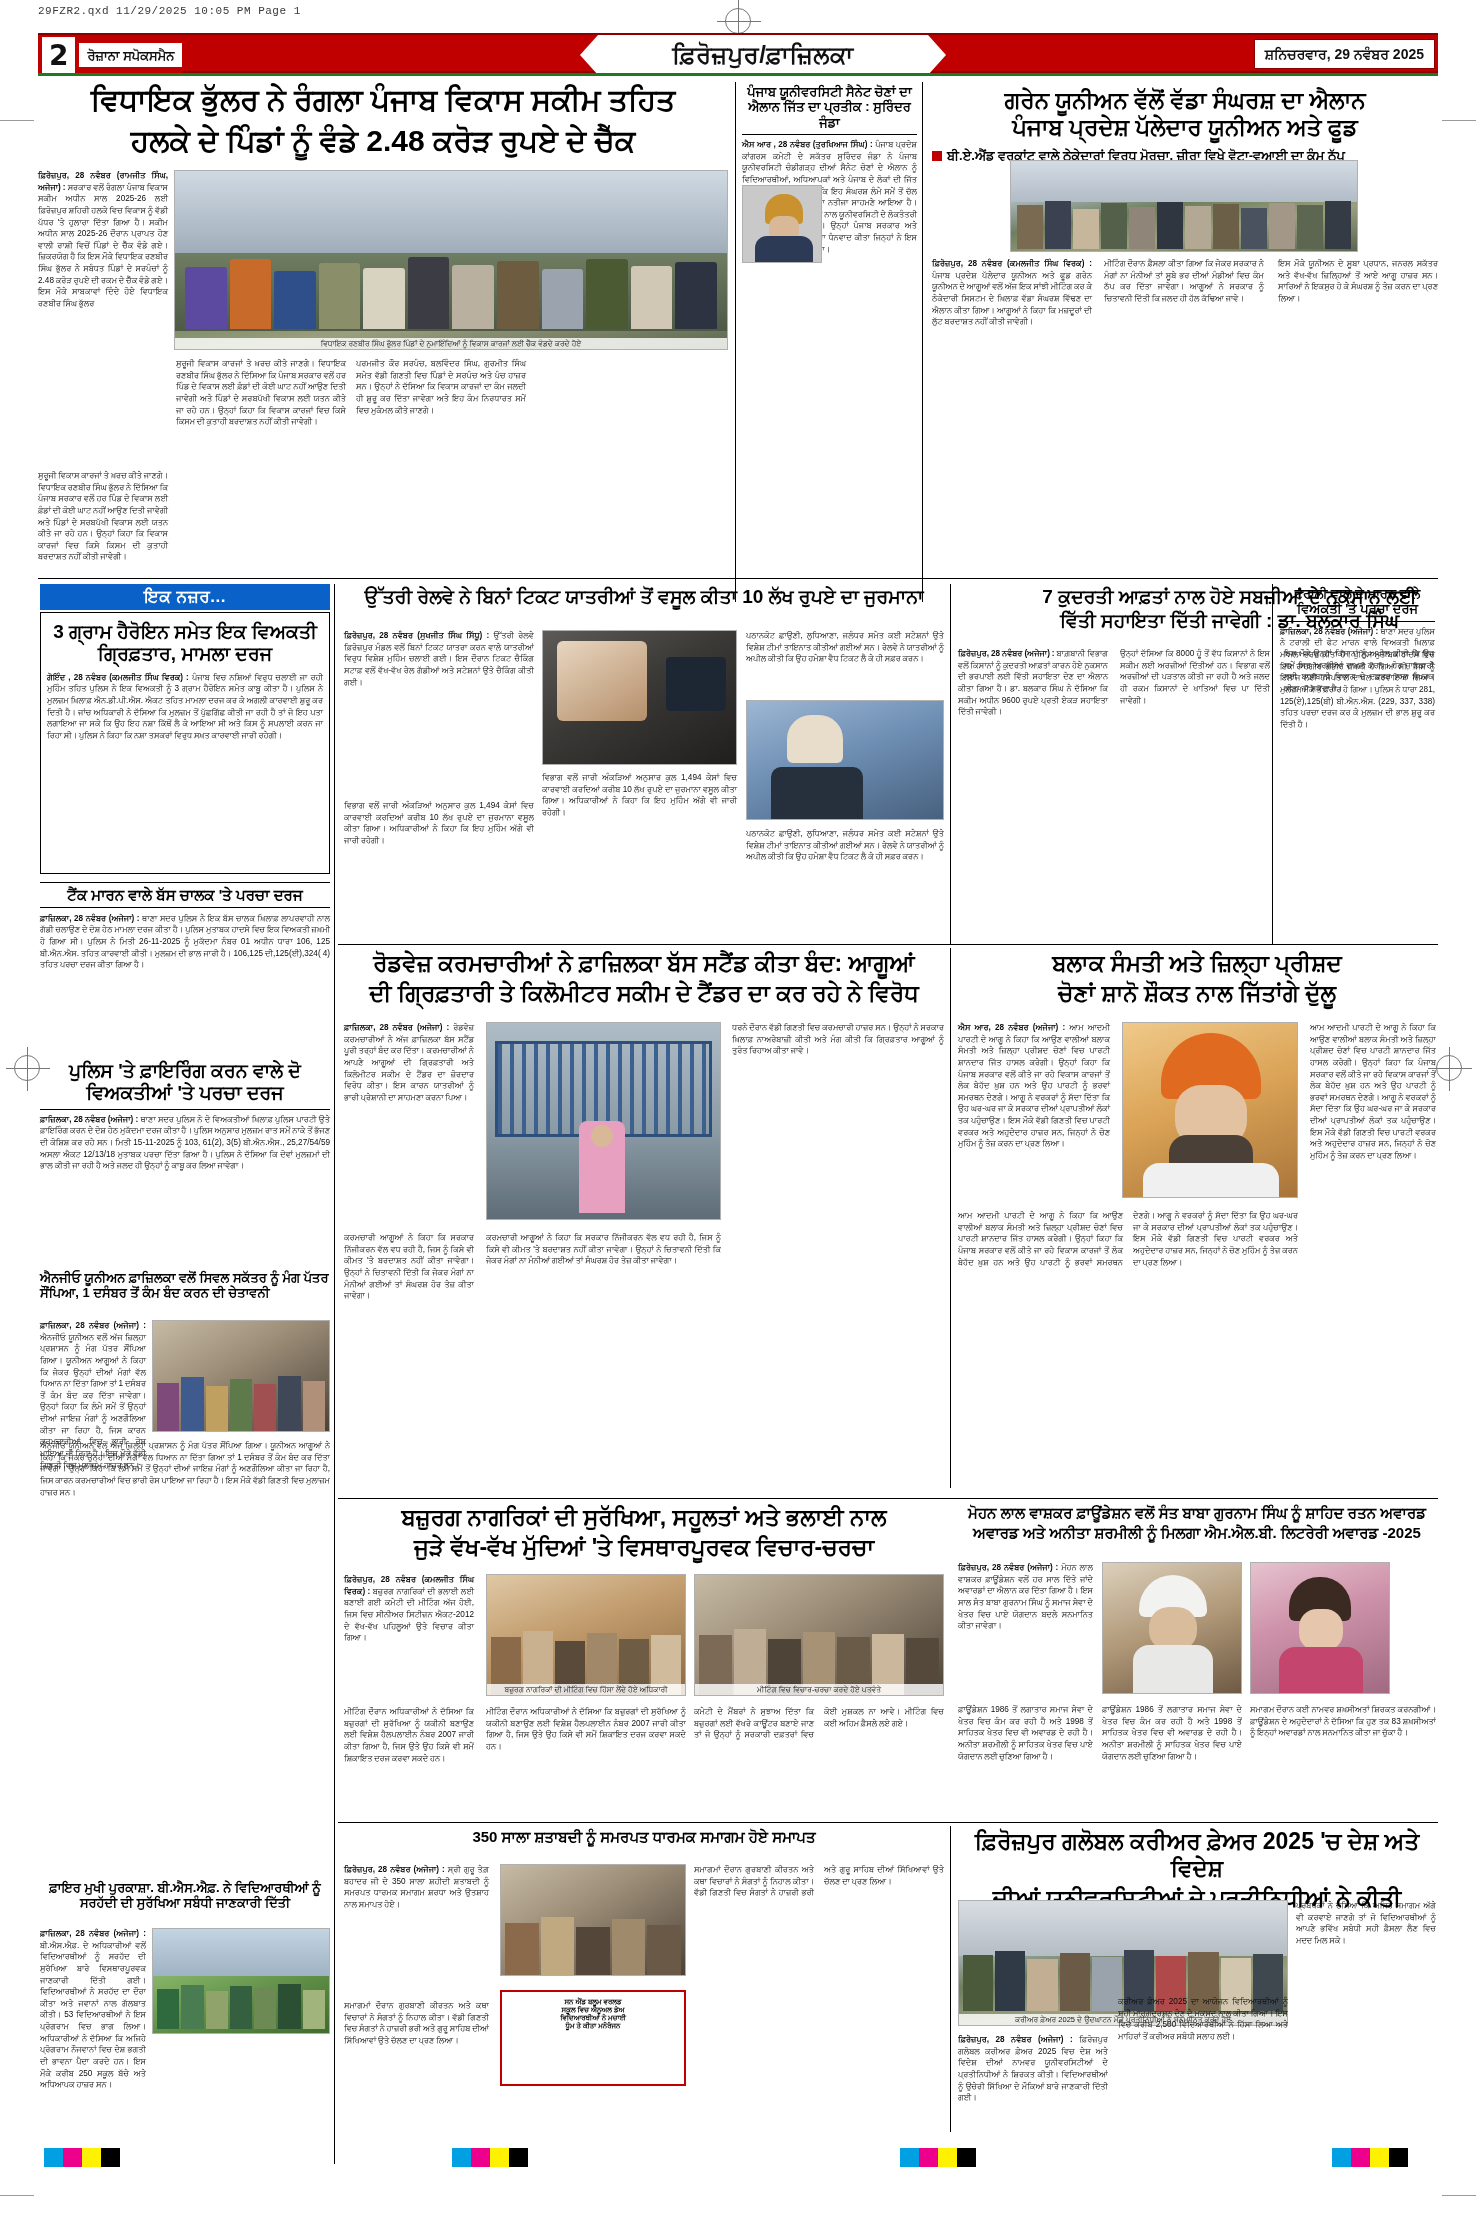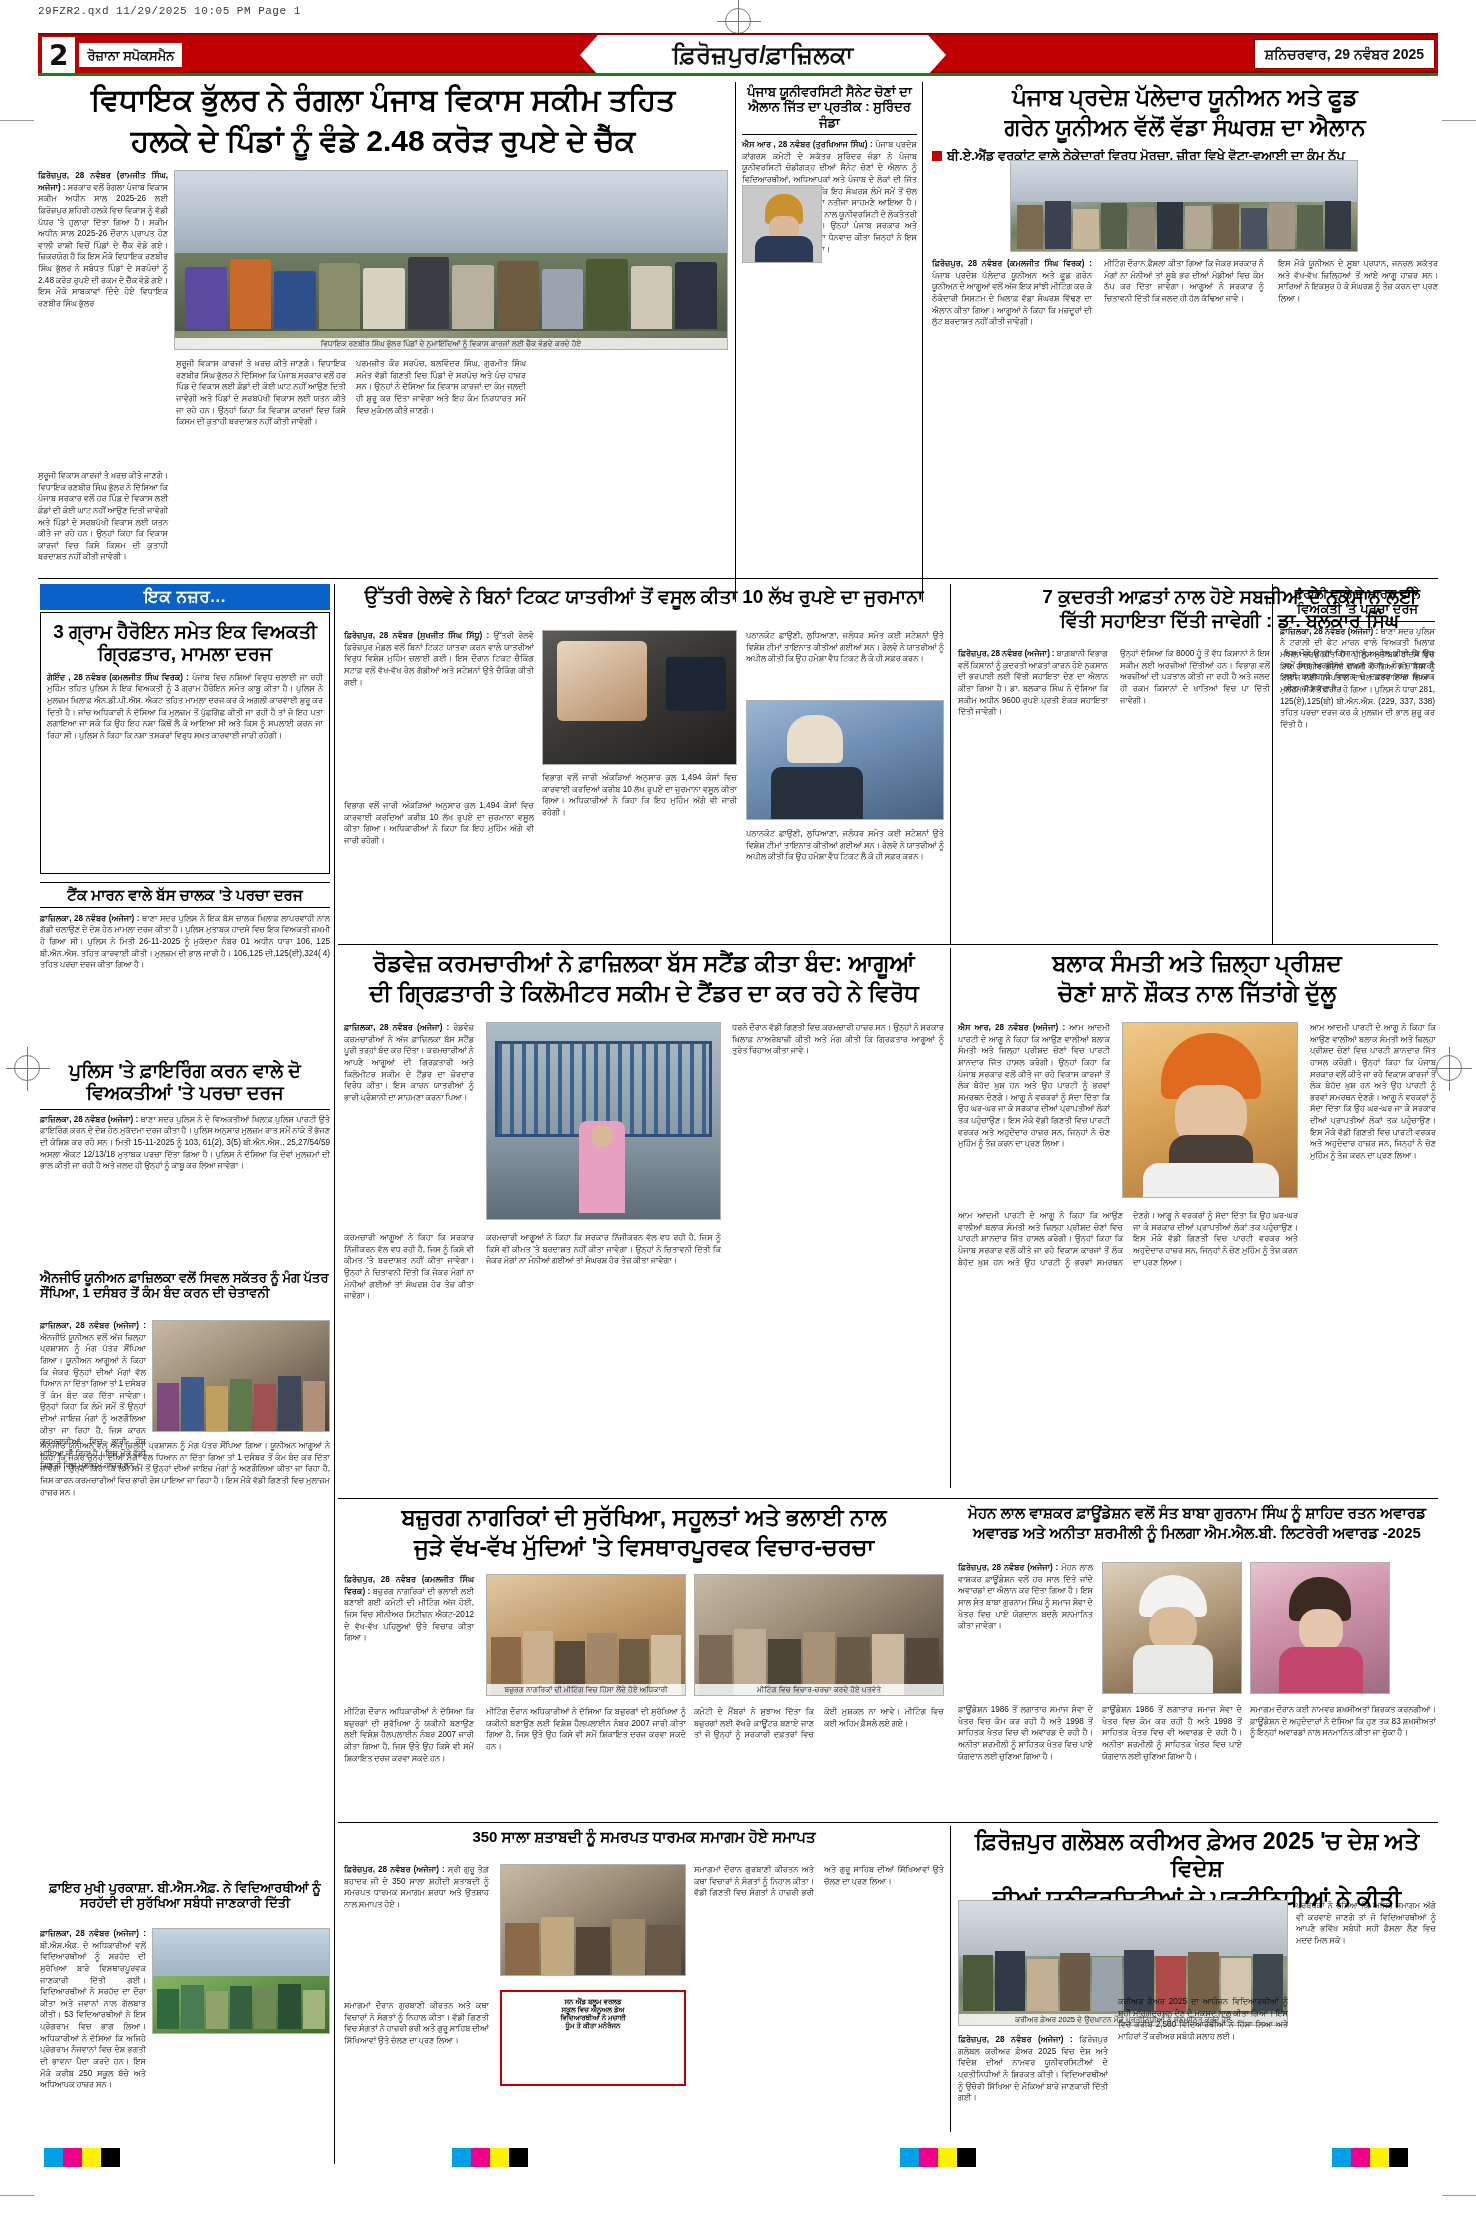--- a/index.html
+++ b/index.html
@@ -210,22 +210,22 @@
       <span>ਪੰਜਾਬ ਪ੍ਰਦੇਸ਼ ਕਾਂਗਰਸ ਕਮੇਟੀ ਦੇ ਸਕੱਤਰ ਸੁਰਿੰਦਰ ਜੰਡਾ ਨੇ ਪੰਜਾਬ ਯੂਨੀਵਰਸਿਟੀ ਚੰਡੀਗੜ੍ਹ ਦੀਆਂ ਸੈਨੇਟ ਚੋਣਾਂ ਦੇ ਐਲਾਨ ਨੂੰ ਵਿਦਿਆਰਥੀਆਂ, ਅਧਿਆਪਕਾਂ ਅਤੇ ਪੰਜਾਬ ਦੇ ਲੋਕਾਂ ਦੀ ਜਿੱਤ ਦੱਸਿਆ ਹੈ। ਉਨ੍ਹਾਂ ਕਿਹਾ ਕਿ ਇਹ ਸੰਘਰਸ਼ ਲੰਮੇ ਸਮੇਂ ਤੋਂ ਚੱਲ ਰਿਹਾ ਸੀ ਅਤੇ ਅੱਜ ਉਸ ਦਾ ਨਤੀਜਾ ਸਾਹਮਣੇ ਆਇਆ ਹੈ। ਜੰਡਾ ਨੇ ਕਿਹਾ ਕਿ ਸੈਨੇਟ ਚੋਣਾਂ ਨਾਲ ਯੂਨੀਵਰਸਿਟੀ ਦੇ ਲੋਕਤੰਤਰੀ ਢਾਂਚੇ ਨੂੰ ਮਜ਼ਬੂਤੀ ਮਿਲੇਗੀ। ਉਨ੍ਹਾਂ ਪੰਜਾਬ ਸਰਕਾਰ ਅਤੇ ਵਿਦਿਆਰਥੀ ਜਥੇਬੰਦੀਆਂ ਦਾ ਧੰਨਵਾਦ ਕੀਤਾ ਜਿਨ੍ਹਾਂ ਨੇ ਇਸ ਮੁੱਦੇ ਨੂੰ ਜ਼ੋਰ-ਸ਼ੋਰ ਨਾਲ ਚੁੱਕਿਆ।</span></div>
   </div>
   <div class="photo ph-portrait" style="position:absolute;left:742px;top:185px;width:80px;height:78px;">
     <div style="position:absolute;left:22px;top:8px;width:38px;height:30px;background:#c9922f;border-radius:18px 18px 4px 4px;"></div>
     <div style="position:absolute;left:26px;top:30px;width:30px;height:26px;background:#d8b896;border-radius:10px;"></div>
     <div style="position:absolute;left:12px;bottom:0;width:58px;height:26px;background:#2c3a55;border-radius:12px 12px 0 0;"></div>
   </div>
 
   <div class="rule-v" style="left:922px;top:82px;height:520px;"></div>
   <div style="position:absolute;left:932px;top:84px;width:506px;">
+    <div class="hl hl-lg" style="margin-top:3px;">ਗਰੇਨ ਯੂਨੀਅਨ ਵੱਲੋਂ ਵੱਡਾ ਸੰਘਰਸ਼ ਦਾ ਐਲਾਨ</div>
     <div class="hl hl-lg">ਪੰਜਾਬ ਪ੍ਰਦੇਸ਼ ਪੱਲੇਦਾਰ ਯੂਨੀਅਨ ਅਤੇ ਫੂਡ</div>
-    <div class="hl hl-lg" style="margin-top:3px;">ਗਰੇਨ ਯੂਨੀਅਨ ਵੱਲੋਂ ਵੱਡਾ ਸੰਘਰਸ਼ ਦਾ ਐਲਾਨ</div>
     <div style="margin-top:7px;display:flex;align-items:center;gap:5px;">
       <span style="width:10px;height:10px;background:#c00000;display:inline-block;flex:0 0 auto;"></span>
       <span class="hl hl-xs" style="flex:1;text-align:left;">ਬੀ.ਏ.ਐਂਡ ਵਰਕਾਂਟ ਵਾਲੇ ਠੇਕੇਦਾਰਾਂ ਵਿਰੁਧ ਮੋਰਚਾ, ਜ਼ੀਰਾ ਵਿਖੇ ਵੋਟਾ-ਵੁਆਈ ਦਾ ਕੰਮ ਠੱਪ</span>
     </div>
   </div>
 
   <div class="photo ph-crowd" style="position:absolute;left:1010px;top:160px;width:348px;height:92px;">
     <div style="position:absolute;left:0;top:0;right:0;height:46%;background:linear-gradient(180deg,#d3dbe4 0%,#b2bcc6 100%);"></div>
     <div style="position:absolute;left:6px;bottom:2px;right:6px;height:50px;display:flex;gap:2px;align-items:flex-end;">
       <div style="flex:1;height:44px;background:#7a6a52;"></div>

